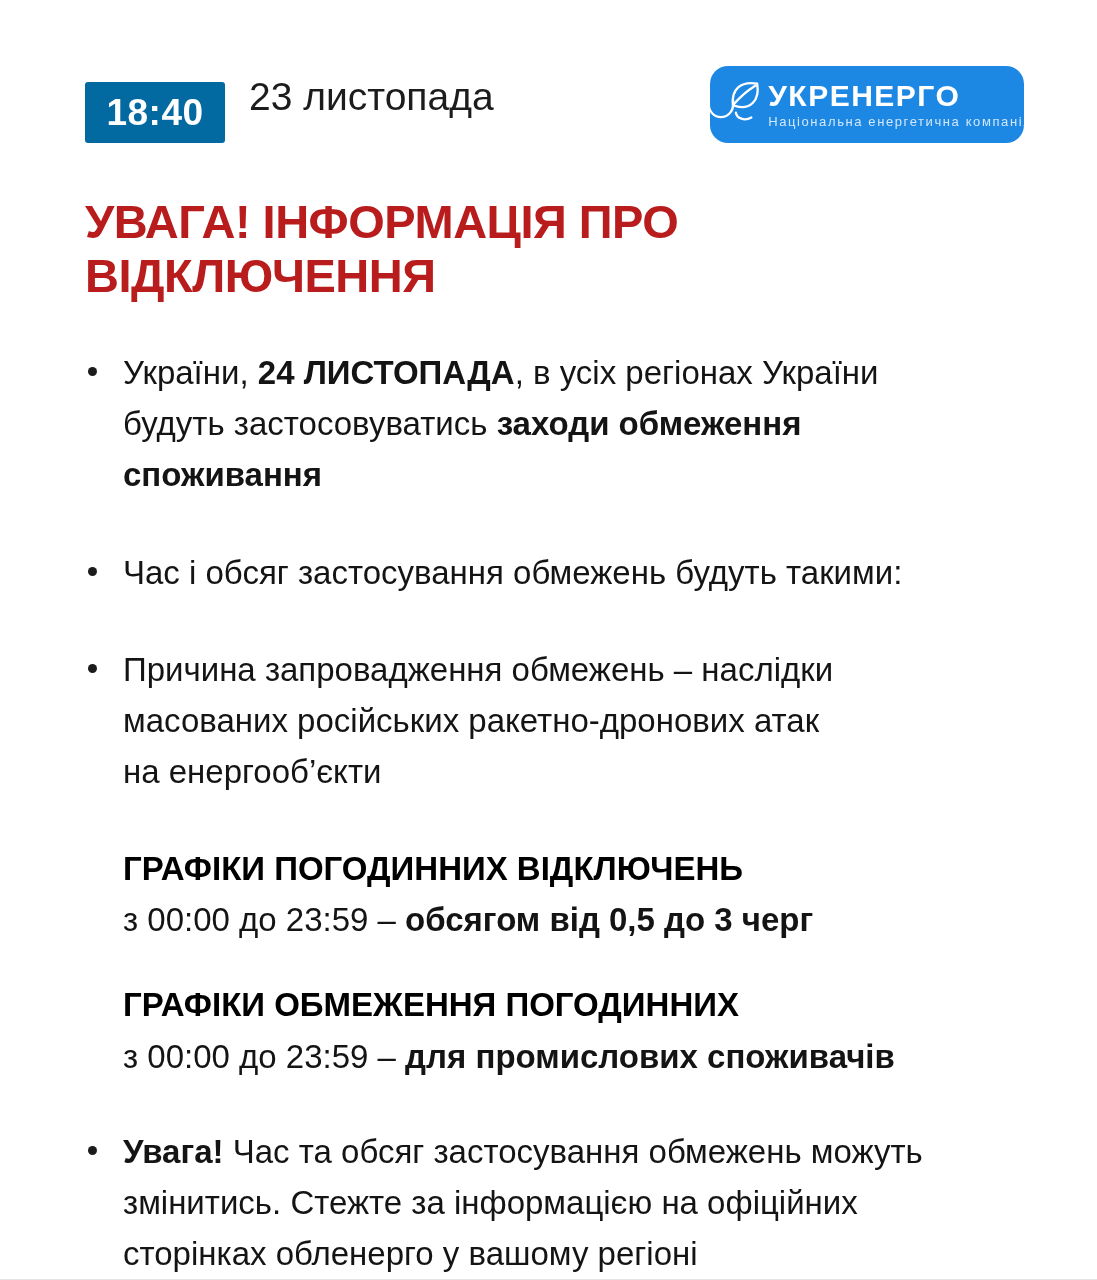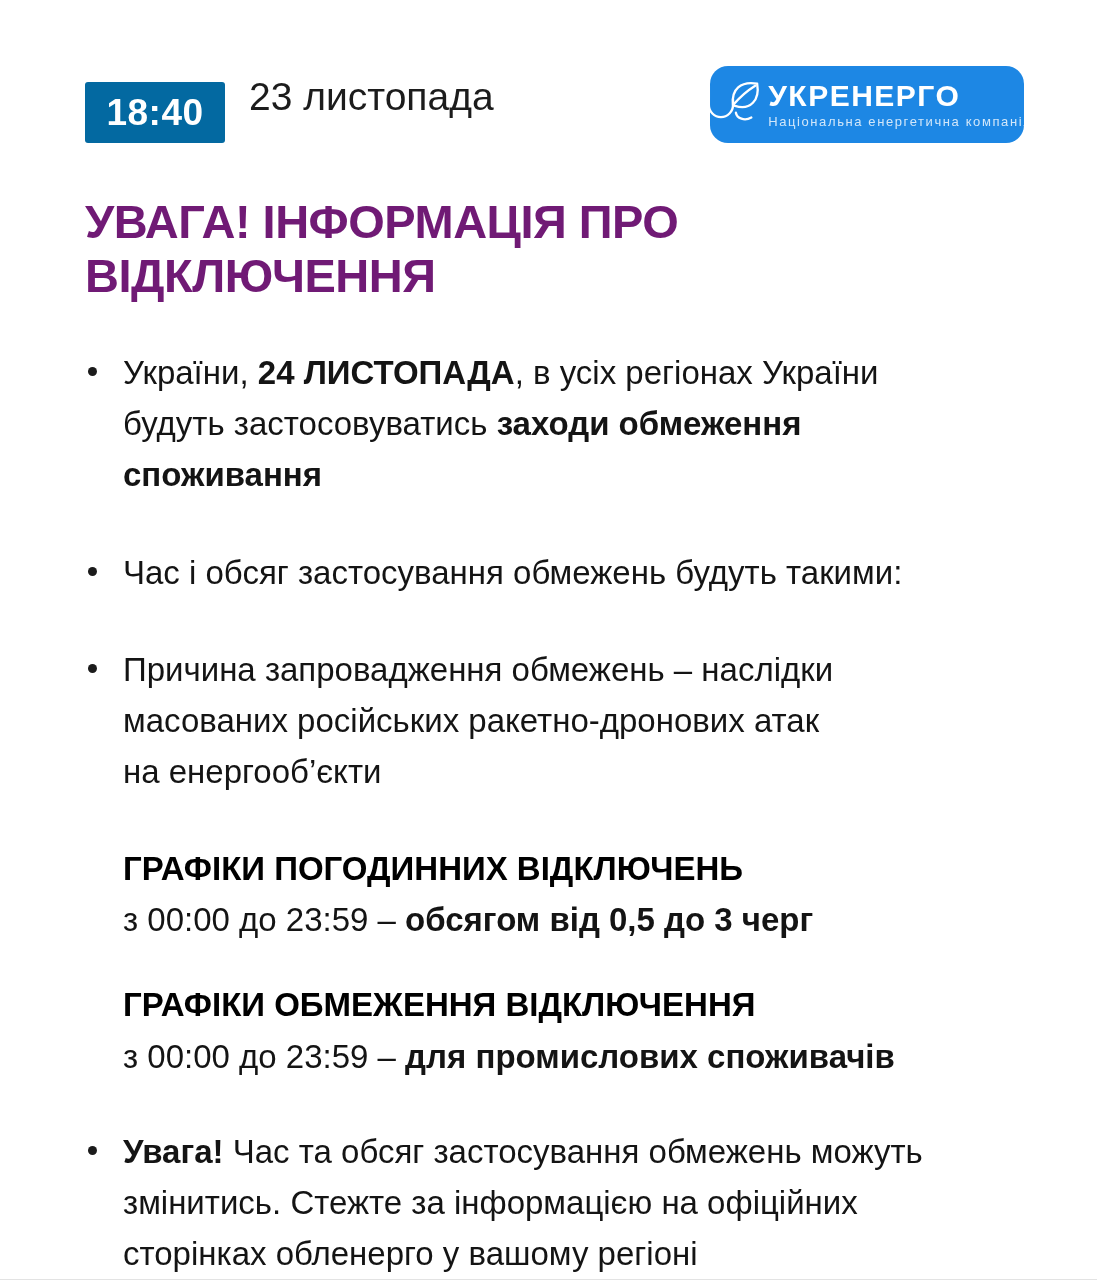--- a/index.html
+++ b/index.html
@@ -65,21 +65,21 @@
     margin-top: 3px;
     white-space: nowrap;
   }
   
   .title {
     margin: 52px 73px 0 85px;
     font-size: 47px;
     font-weight: bold;
     line-height: 1.15;
     letter-spacing: -0.5px;
-    color: #701a75;
+    color: #b91c1c;
   }
   
   .content { padding: 44px 73px 0 85px; }
   .li {
     display: flex;
     margin-bottom: 46px;
   }
   .dot {
     flex: none;
     width: 9px;
@@ -172,21 +172,21 @@
 масованих російських ракетно-дронових атак
 на енергооб’єкти</span></div>
     </div>
 
     <div class="schedule">
       <div class="schedule-heading">ГРАФІКИ ПОГОДИННИХ ВІДКЛЮЧЕНЬ</div>
       <div class="schedule-line"><span>з 00:00 до 23:59 – </span><span class="bold">обсягом від 0,5 до 3 черг</span></div>
     </div>
 
     <div class="schedule">
-      <div class="schedule-heading">ГРАФІКИ ОБМЕЖЕННЯ ВІДКЛЮЧЕННЯ</div>
+      <div class="schedule-heading">ГРАФІКИ ОБМЕЖЕННЯ ПОГОДИННИХ</div>
       <div class="schedule-line"><span>з 00:00 до 23:59 – </span><span class="bold">для промислових споживачів</span></div>
     </div>
 
     <div class="li warning">
       <span class="dot"></span>
       <div class="bullet-text"><span class="bold">Увага!</span><span> Час та обсяг застосування обмежень можуть
 змінитись. Стежте за інформацією на офіційних
 сторінках обленерго у вашому регіоні</span></div>
     </div>
 

